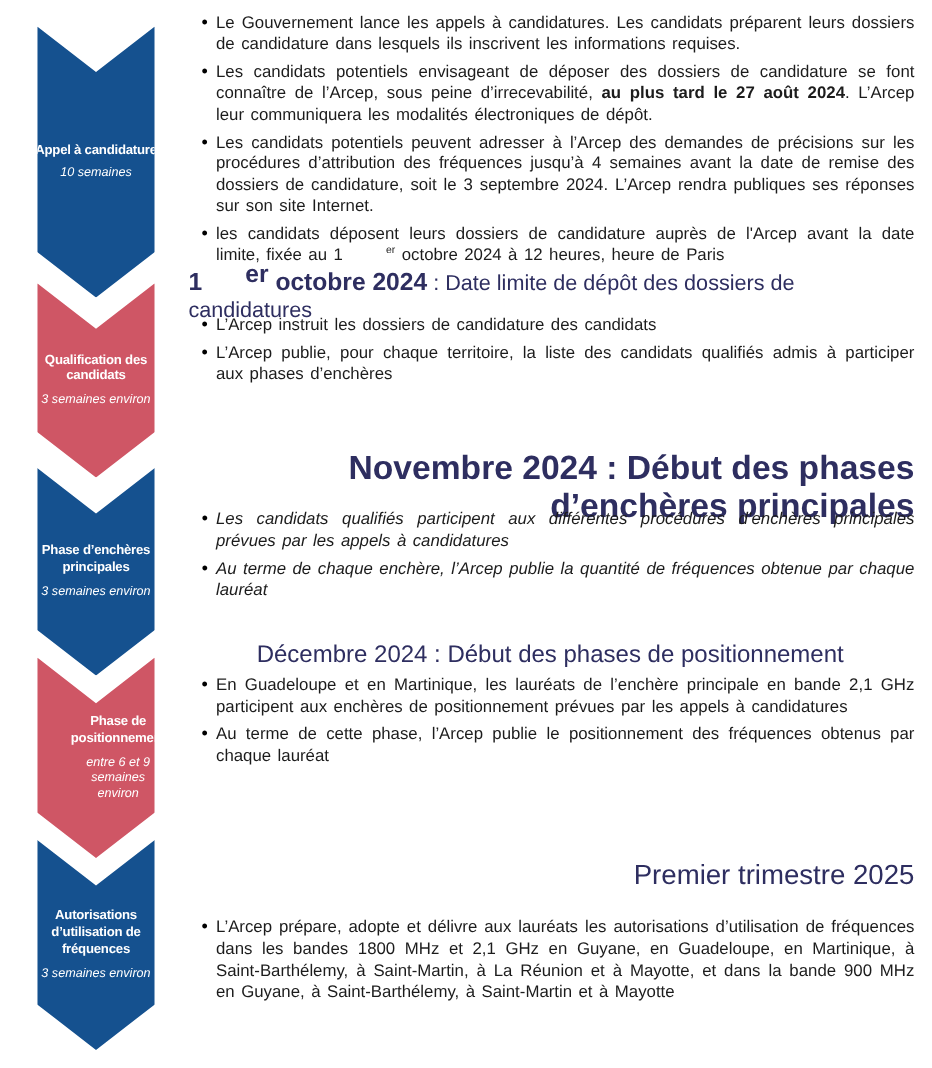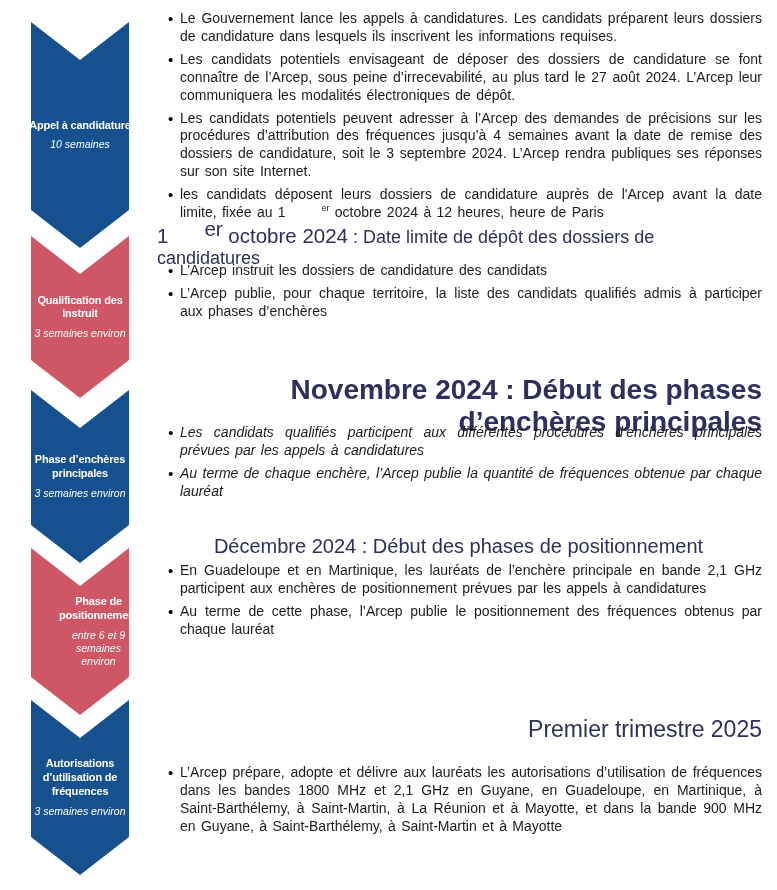--- a/index.html
+++ b/index.html
@@ -31,21 +31,21 @@
 
   
   .content{position:absolute;left:155px;top:0;width:607px;height:890px;}
   .bullets{position:absolute;left:13px;right:0;list-style:none;}
   .bullets li{
     position:relative;padding-left:12px;margin-bottom:5px;
     font-size:14px;line-height:1.28;color:var(--body);
     text-align:justify;word-spacing:1.5px;
   }
   .bullets li::before{content:"\2022";position:absolute;left:0;top:-1px;font-size:15px;color:#000;}
-  .b{font-weight:400;}
+  .b{font-weight:700;}
   sup{font-size:62%;line-height:0;padding-left:36px;}
 
   .heading{position:absolute;left:0;right:0;color:var(--heading);}
   .h1{top:224px;left:2px;text-align:left;font-size:18px;}
   .h1 .b{font-size:20.5px;}
   .h2{top:374px;text-align:right;font-size:28px;font-weight:bold;}
   .h3{top:514px;text-align:center;font-size:20px;margin-top:21px;}
   .h4{top:716px;text-align:right;font-size:23px;}
 
   .s0{top:10px;}
@@ -58,21 +58,21 @@
 <body>
 
 <div class="page">
 
   <div class="timeline">
     <div class="chev blue chev-1">
       <div class="chev-title">Appel à candidature</div>
       <div class="chev-duration">10 semaines</div>
     </div>
     <div class="chev red chev-2">
-      <div class="chev-title">Qualification des instruit</div>
+      <div class="chev-title">Qualification des candidats</div>
       <div class="chev-duration">3 semaines environ</div>
     </div>
     <div class="chev blue chev-3">
       <div class="chev-title">Phase d’enchères principales</div>
       <div class="chev-duration">3 semaines environ</div>
     </div>
     <div class="chev red chev-4">
       <div class="chev-title">Phase de positionnement</div>
       <div class="chev-duration">entre 6 et 9 semaines environ</div>
     </div>

